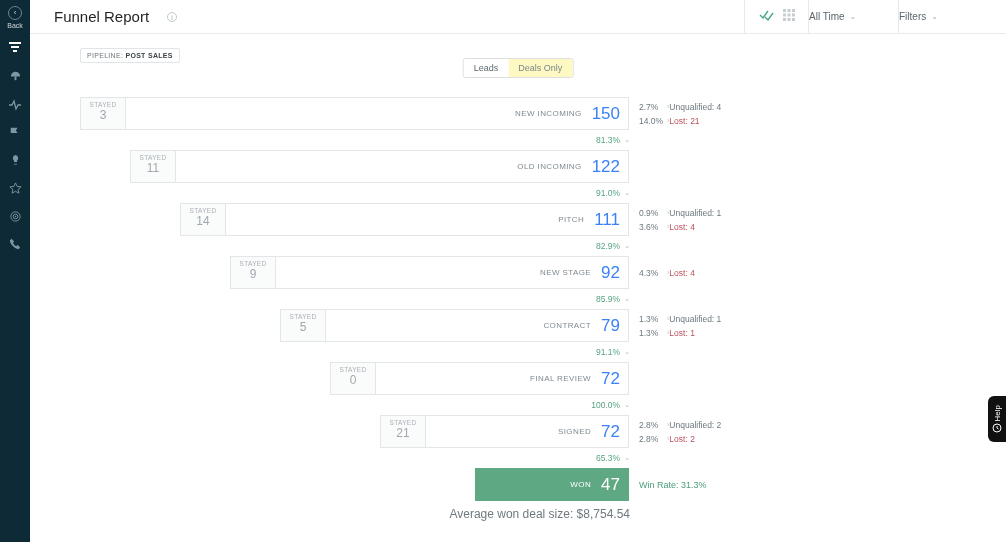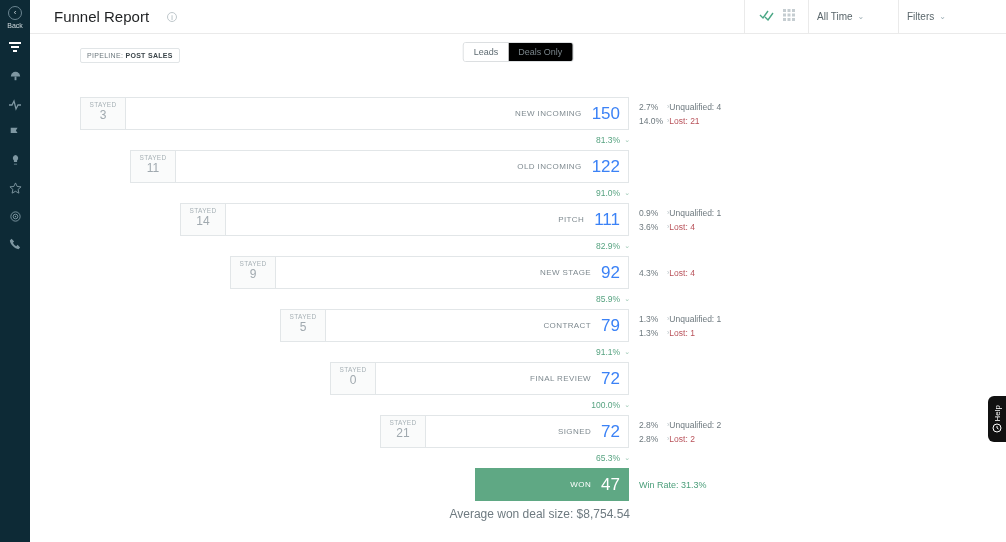--- a/index.html
+++ b/index.html
@@ -17,35 +17,35 @@
   
   .main { flex:1; display:flex; flex-direction:column; }
 
   
   .topbar { height: 34px; display:flex; align-items:center; border-bottom:1px solid #eaeaea; }
   .title { flex:1; display:flex; align-items:center; gap:18px; padding-left:24px; font-size:15px; font-weight:500; color:#1f2123;}
   .title .info { width:10px;height:10px;border:1px solid #bfc8cc;border-radius:50%;font-size:7px;line-height:9px;text-align:center;color:#9aa8ae;}
   .tbseg { width:64px; border-left:1px solid #eaeaea; height:100%; display:flex;align-items:center;justify-content:center;gap:8px; }
   .tbseg .chk { color:#4aa785; font-size:12px; }
   .tbseg .grid { color:#c5cdd1; font-size:12px; }
-  .tbdrop { border-left:1px solid #eaeaea; height:100%; display:flex;align-items:center;justify-content:flex-start;font-size:10px;color:#5a666b;gap:5px;cursor:pointer;padding-left:8px;}
+  .tbdrop { border-left:1px solid #eaeaea; height:100%; display:flex;align-items:center;justify-content:flex-start;font-size:10px;color:#5a666b;gap:5px;cursor:pointer;}
   .tbdrop.time{ width:90px; }
   .tbdrop.filters{ width:108px; }
   .tbdrop .cv { color:#9fb0b7; font-size:8px; }
 
   
   .body { flex:1; padding: 10px 24px 10px 50px; position:relative; overflow:hidden; }
 
   .pipe-chip { display:inline-block; border:1px solid #e1e5e7; font-size:7px; letter-spacing:.3px; color:#6c787e; padding:3px 6px; border-radius:2px; text-transform:uppercase;}
   .pipe-chip b { color:#3b454a; font-weight:600;}
 
-  .toggle { position:absolute; top:8px; left:50%; transform:translateX(-50%); display:flex; border:1px solid #dcdfe1; border-radius:3px; overflow:hidden; font-size:9px; }
+  .toggle { position:absolute; top:24px; left:50%; transform:translateX(-50%); display:flex; border:1px solid #dcdfe1; border-radius:3px; overflow:hidden; font-size:9px; }
   .toggle div{ padding:4px 10px; cursor:pointer; color:#5d6a71;}
   .toggle div.on{ background:#fff; }
-  .toggle div.off{ background:#000000; color:#7b868c;}
+  .toggle div.off{ background:#fef9c3; color:#7b868c;}
 
   .funnel { margin-top: 34px; }
 
   .stage { display:flex; align-items:center; height:33px; }
   .stage-box { border:1px solid #e2e6e8; height:33px; display:flex; align-items:center; justify-content:flex-end; padding:0 8px; gap:10px; background:#fff;}
   .stage-label { font-size:8px; letter-spacing:.4px; color:#7f8a90; text-transform:uppercase; font-weight:500;}
   .stage-count { font-size:17px; color:#3b82f6; font-weight:400;}
   .stage.won .stage-box { background:#5fa884; border-color:#5fa884; }
   .stage.won .stage-label { color:#fff; }
   .stage.won .stage-count { color:#fff; font-weight:500;}

